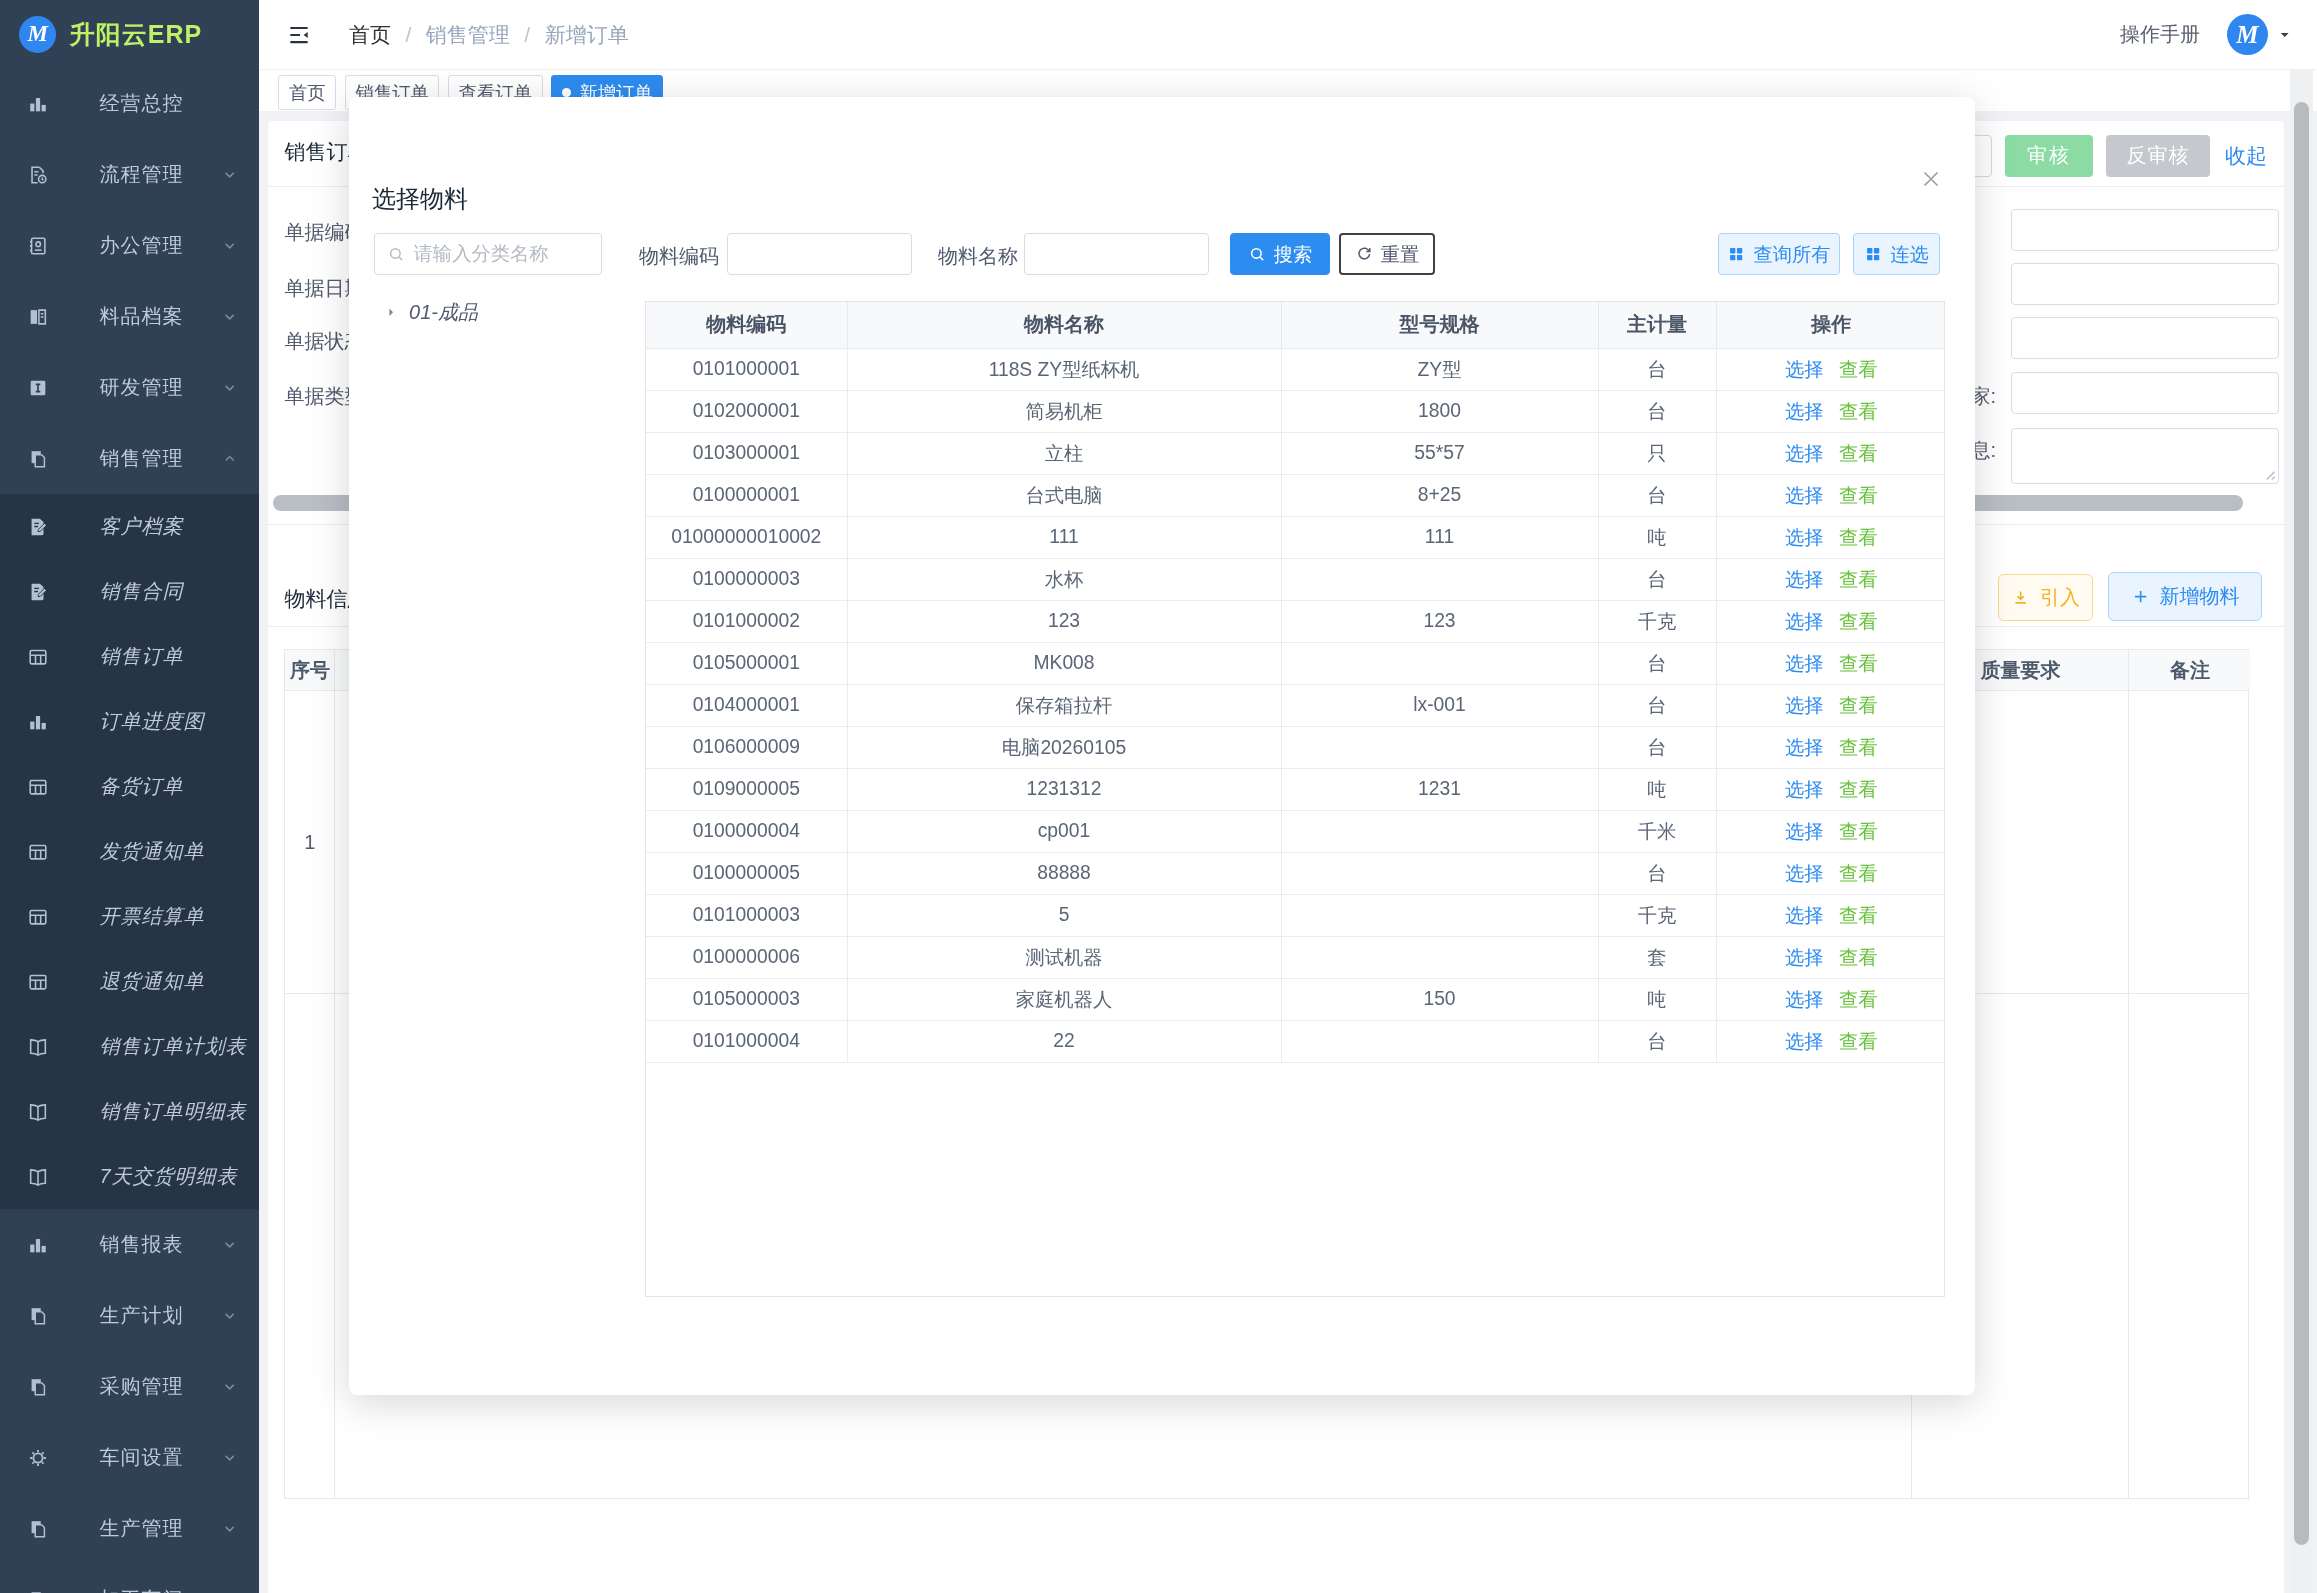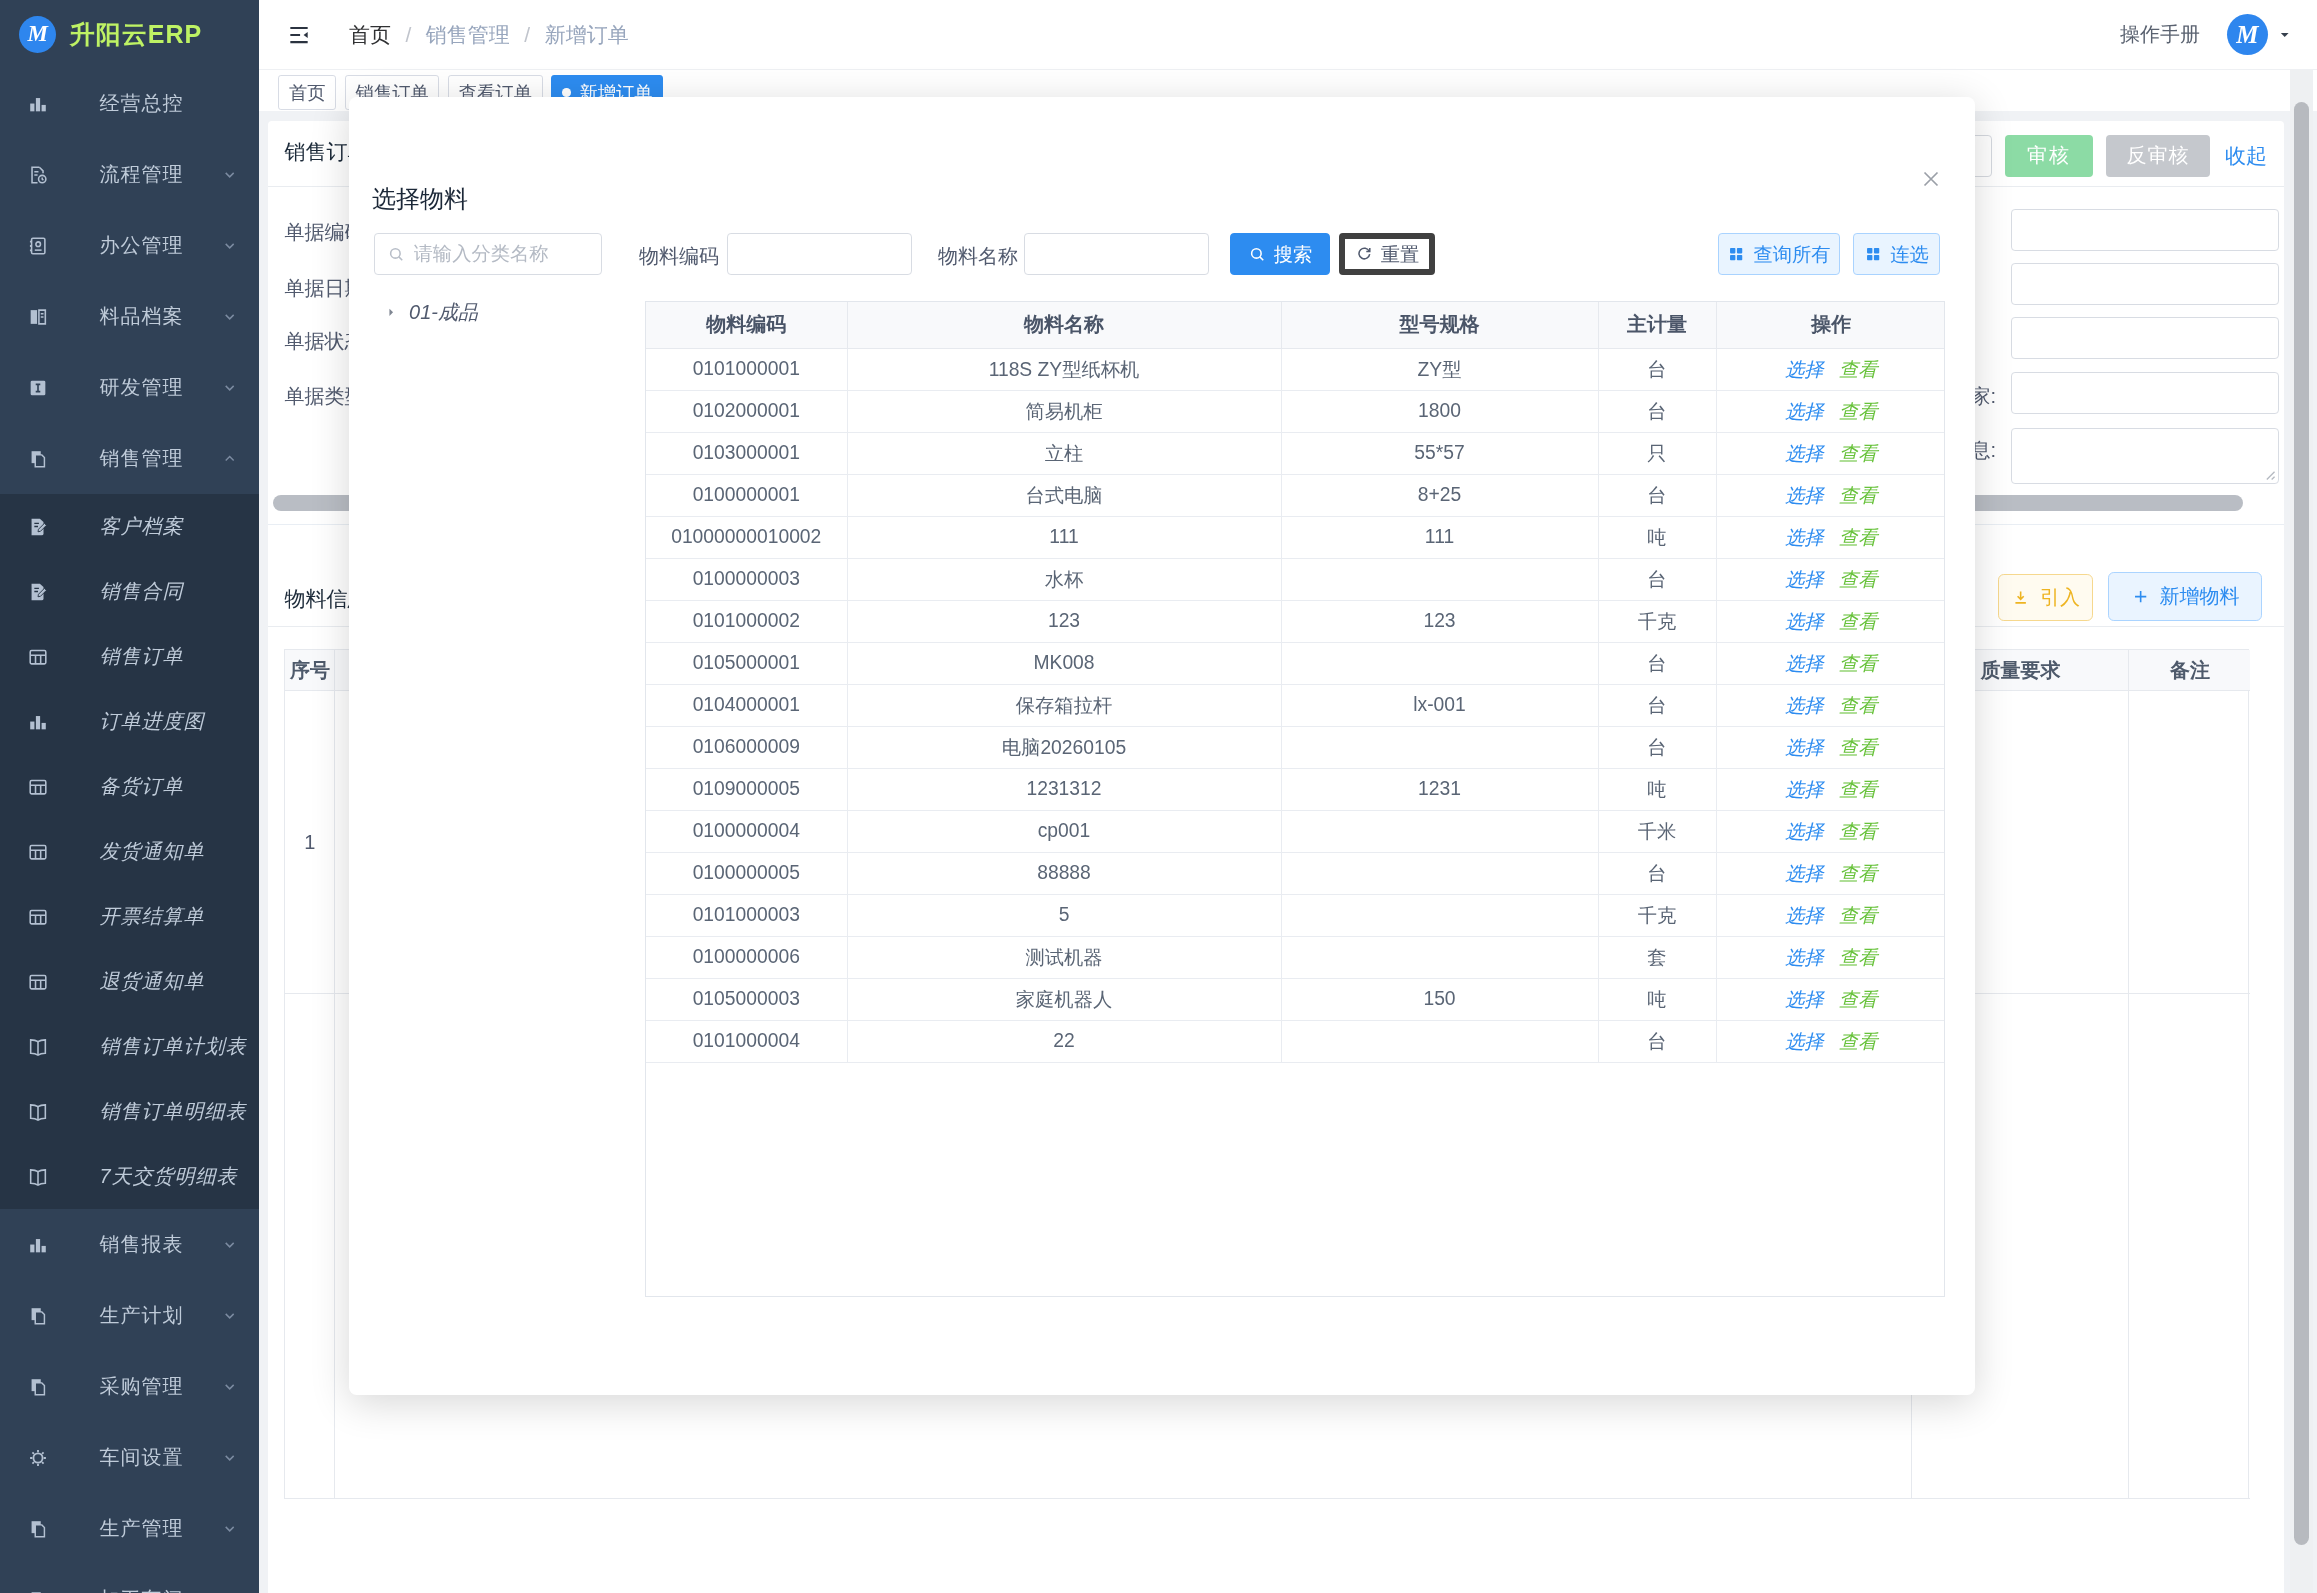--- a/index.html
+++ b/index.html
@@ -94,32 +94,32 @@
   .tree-search input::placeholder { color:#b4bac4; }
   .tree-node { left:35px; top:160px; display:flex; align-items:center; cursor:pointer;font-style:italic; }
   .tree-node .caret { width:14.5px; height:14.5px; color:#7f8692; }
   .tree-node .tlabel { font-size:20px; color:#515a6e; margin-left:10.6px; }
   .flt-label { top:104px; font-size:20px; color:#515a6e; }
   .flt-input { top:94px; width:185px; height:42px; border:1px solid #d8dce3; border-radius:3.9px; background:#fff;
     font-size:19.3px; color:#515a6e; padding:0 9.7px; outline:none; font-family:inherit; }
   .mbtn { top:94px; height:42px; border-radius:3.9px; font-size:19.3px; display:flex; align-items:center; justify-content:center; gap:7.7px; cursor:pointer; }
   .mbtn .ic { width:18.3px; height:18.3px; }
   .btn-search { left:881px; width:100px; background:#2d8cf0; border:1px solid #2d8cf0; color:#fff; }
-  .btn-reset { left:990px; width:96px; background:#fff; border:6px solid #404040; color:#515a6e; }
+  .btn-reset { left:990px; width:96px; background:#fff; border:2px solid #404040; color:#515a6e; }
   .btn-plain { background:#e9f4ff; border:1px solid #a9d3ff; color:#2d8cf0; }
   .btn-qall { left:1369px; width:122px; }
   .btn-multi { left:1504px; width:87px; }
 
   .mtable-wrap { left:296px; top:162px; width:1300px; height:996px; border:1px solid #e2e6ec; overflow:hidden; }
   table.mtable { width:100%; border-collapse:collapse; table-layout:fixed; }
   .mtable th { height:46px; background:#f8f9fb; font-size:20px; color:#4a5568; font-weight:600;
     border:1px solid #e6e9ee; border-top:none; }
   .mtable th:first-child { border-left:none; } .mtable th:last-child { border-right:none; }
   .mtable td { height:42px; font-size:19.3px; color:#5a6575; text-align:center; border:1px solid #e9ecf1; }
-  .mtable td:first-child { border-left:none; } .mtable td:last-child { border-right:none;font-style:italic; }
+  .mtable td:first-child { border-left:none; } .mtable td:last-child { border-right:none; }
   .mtable a { cursor:pointer; text-decoration:none; }
   .mtable a.sel { color:#2d8cf0; margin-right:15.4px; }
   .mtable a.view { color:#67c23a; }
 </style>
 </head>
 <body>
 
 <aside class="sidebar">
   <div class="logo">
     <span class="logo-badge">M</span>

